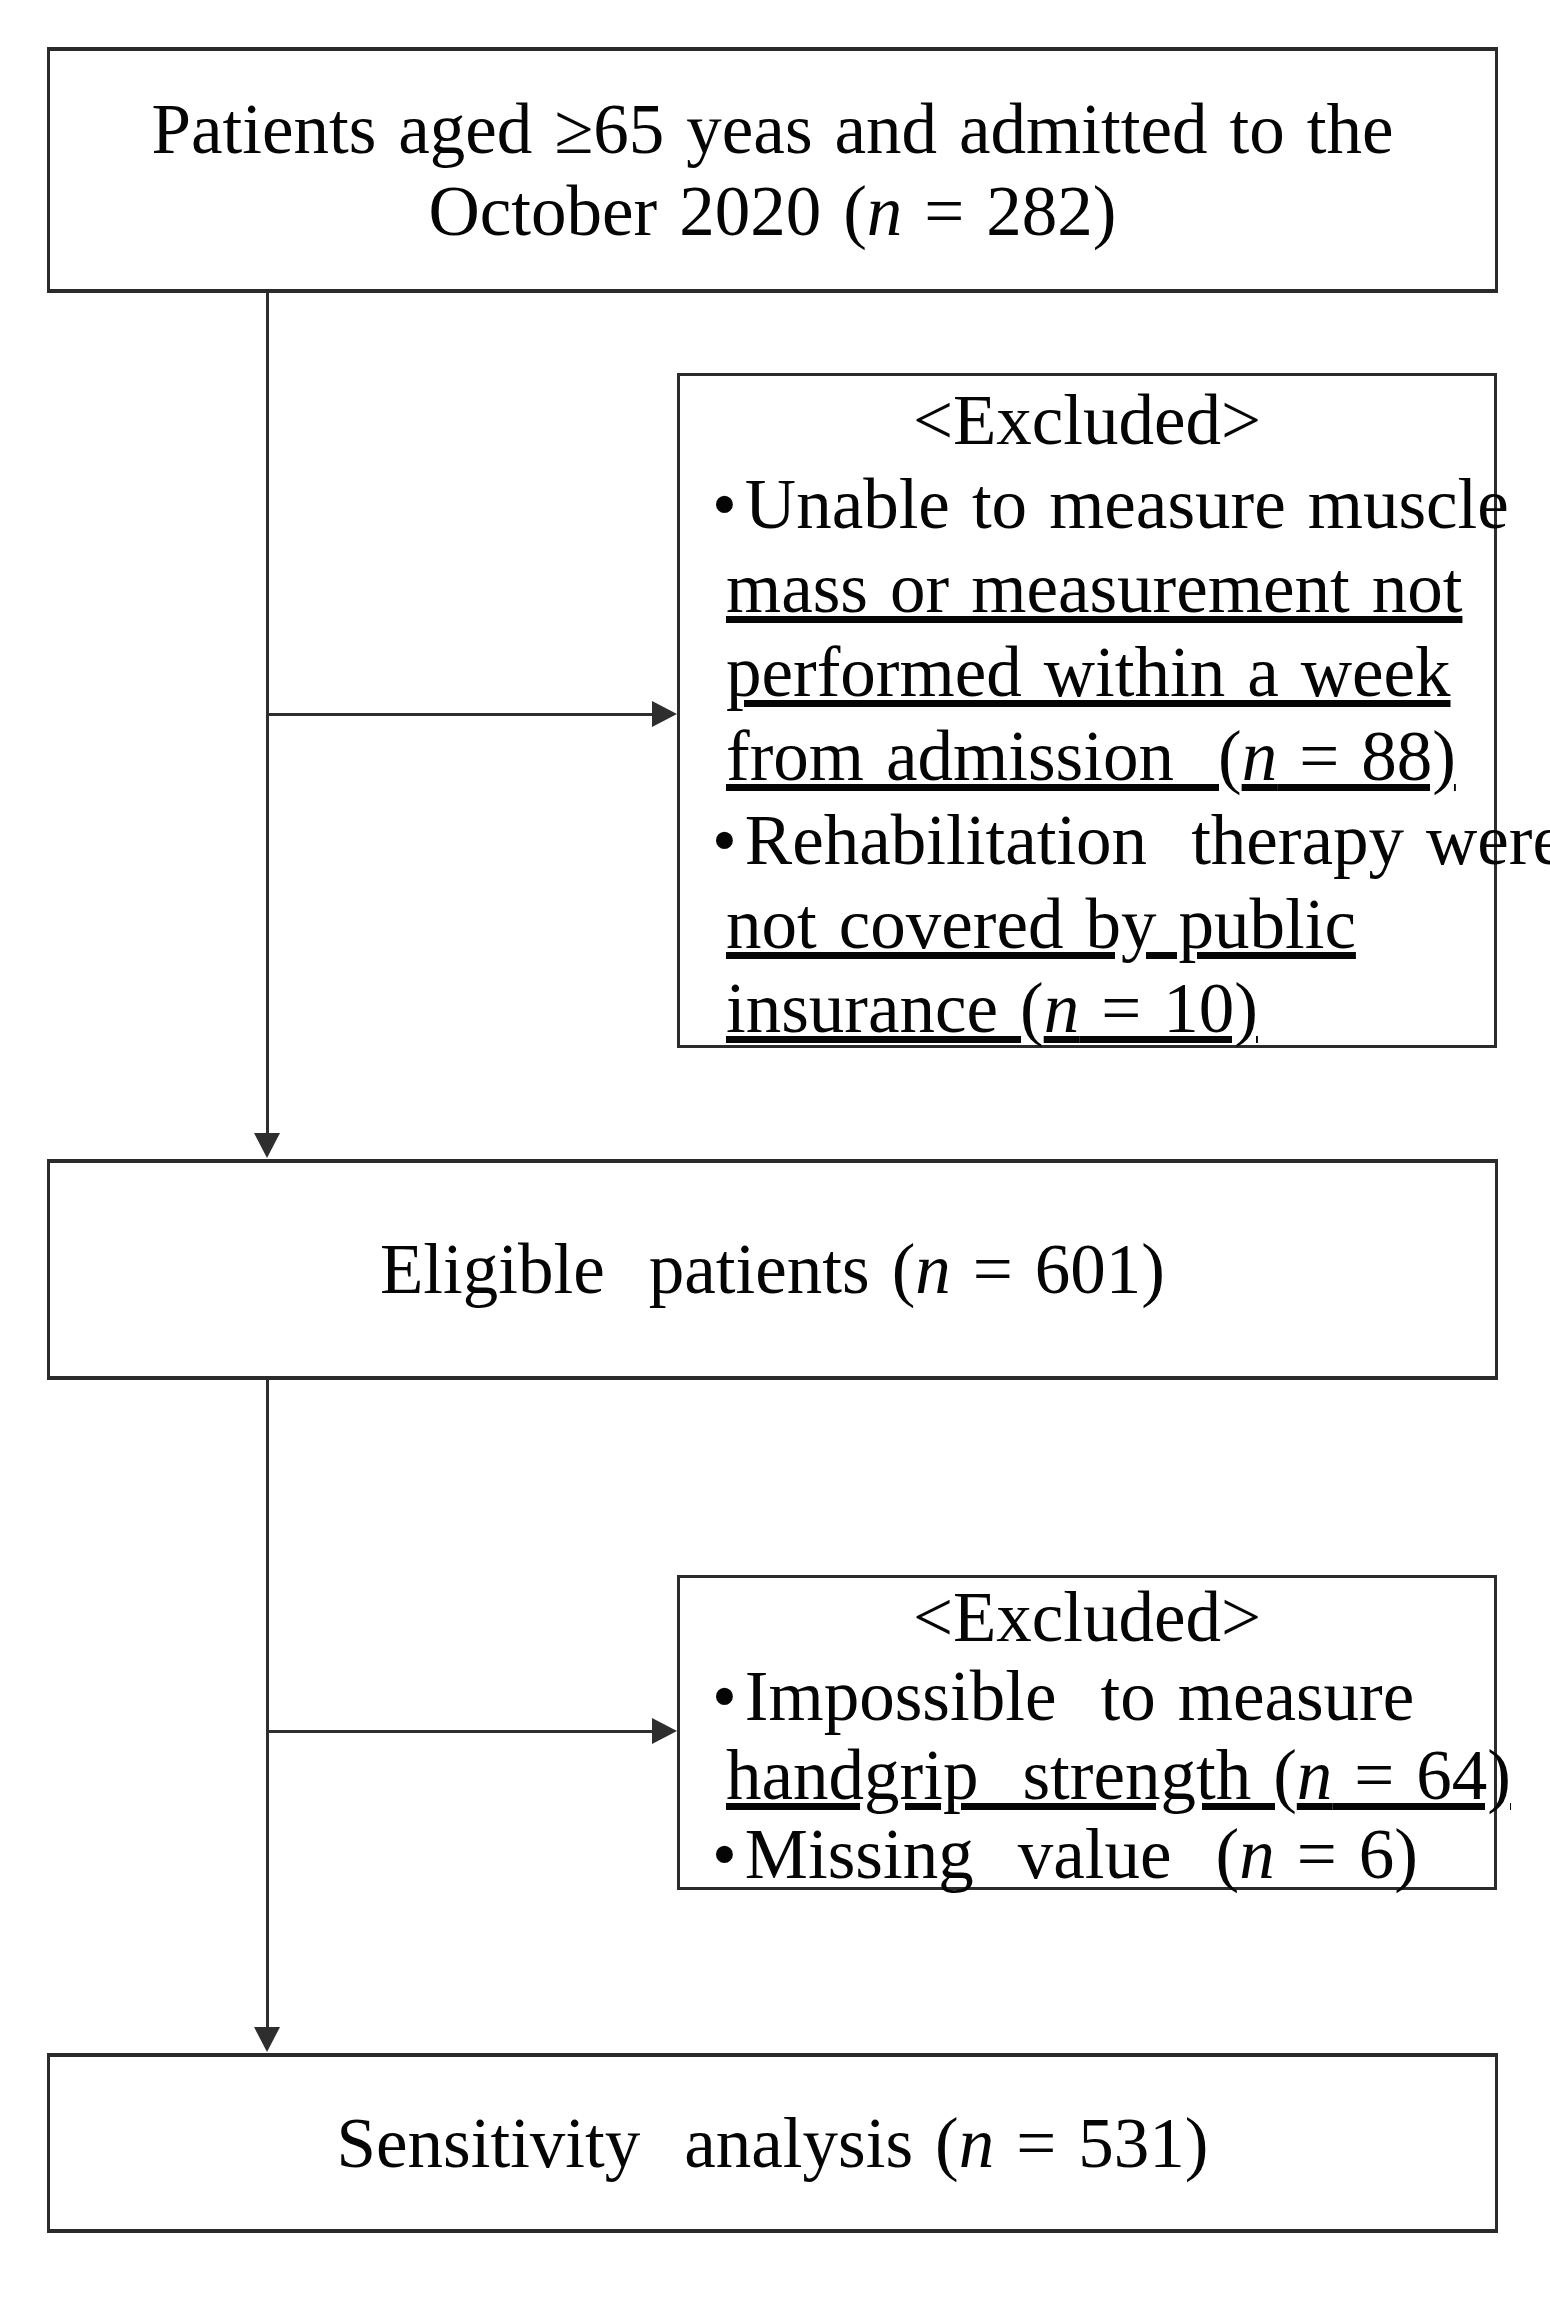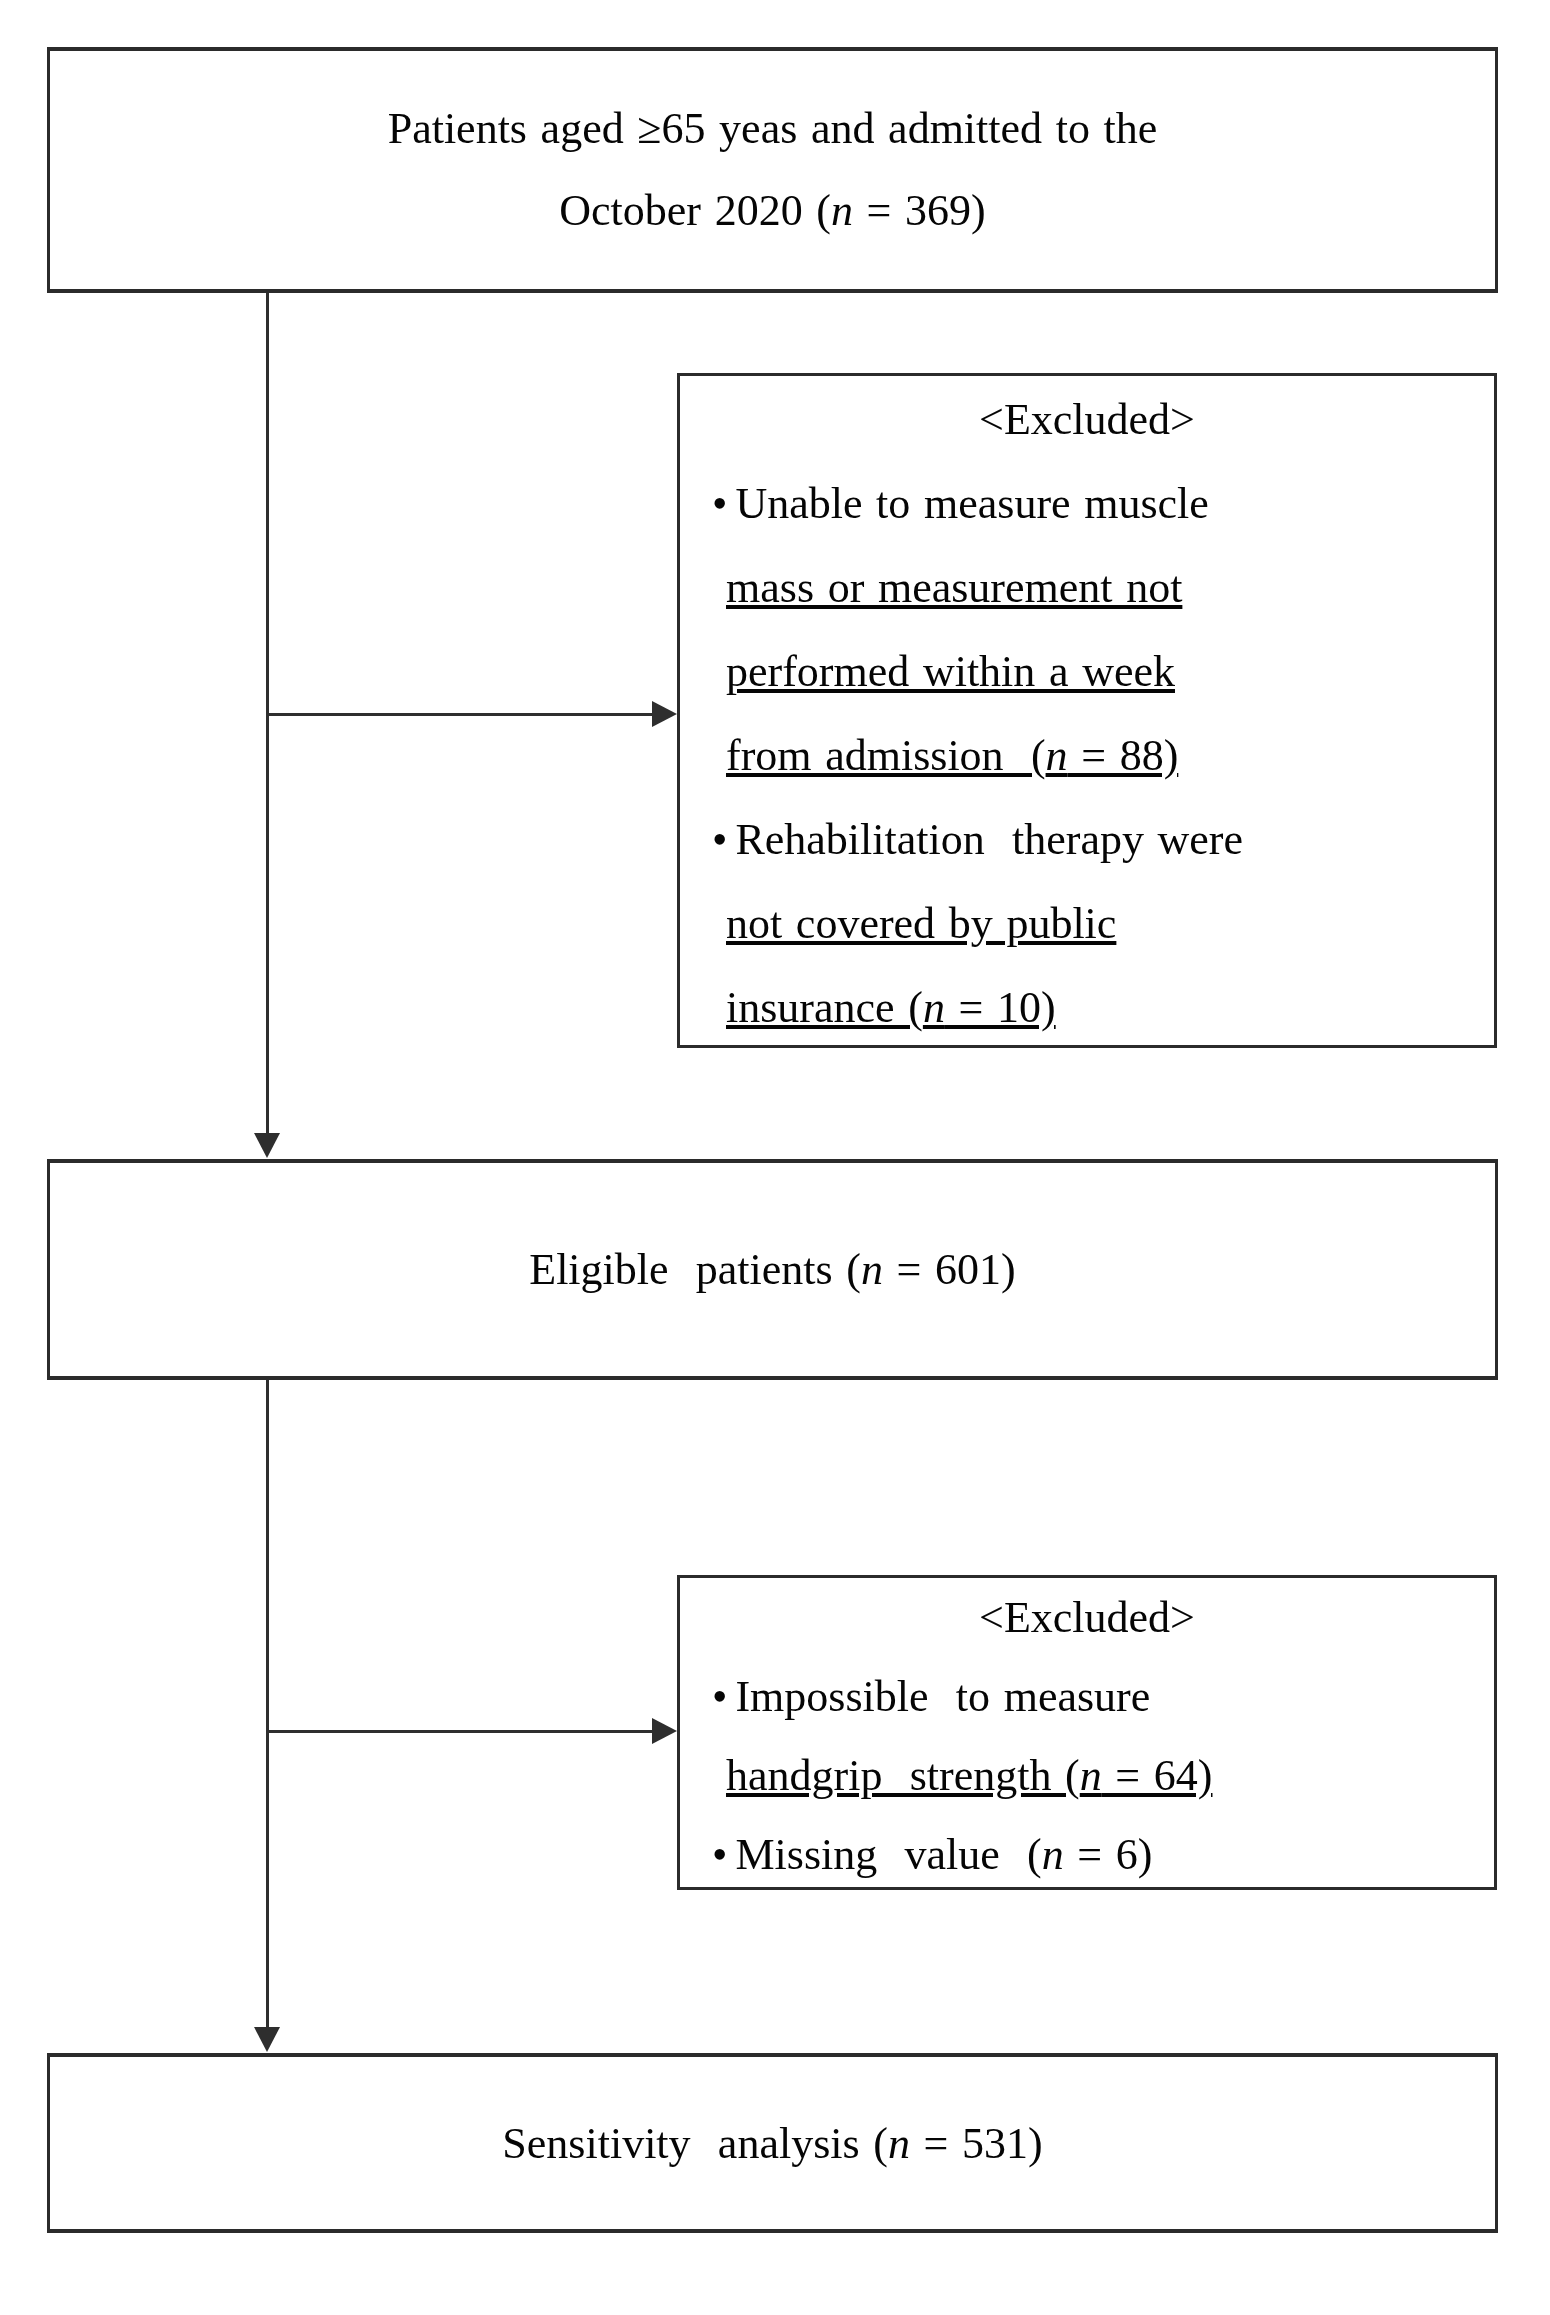--- a/index.html
+++ b/index.html
@@ -9,21 +9,21 @@
     --text:#050505;
   }
   html,body{margin:0;padding:0;background:var(--bg);}
   .diagram{
     position:relative;
     width:1550px;
     height:2315px;
     background:var(--bg);
     font-family:"Liberation Serif","DejaVu Serif",serif;
     color:var(--text);
-    font-size:44px;
+    font-size:71px;
     word-spacing:0.06em;
     overflow:hidden;
   }
   .box{
     position:absolute;
     box-sizing:border-box;
     border:3px solid var(--border);
     background:var(--bg);
   }
   
@@ -86,21 +86,21 @@
   .a3{left:254px; top:2027px;}
   .a4{left:652px; top:1718px;}
 </style>
 </head>
 <body>
 
 <div class="diagram">
 
   <section class="box population">
       <div class="ln center"><span class="seg">Patients aged ≥65 yeas and admitted to the</span></div>
-      <div class="ln center"><span class="seg">October 2020 (</span><span class="seg i">n</span><span class="seg"> = 369)</span></div>
+      <div class="ln center"><span class="seg">October 2020 (</span><span class="seg i">n</span><span class="seg"> = 282)</span></div>
     </section>
 
   <div class="connector vline v1"></div>
   <div class="arrow down a1"></div>
 
   <div class="connector hline h1"></div>
   <div class="arrow right a2"></div>
 
   <section class="box excluded-one">
       <div class="ln center"><span class="seg">&lt;Excluded&gt;</span></div>

